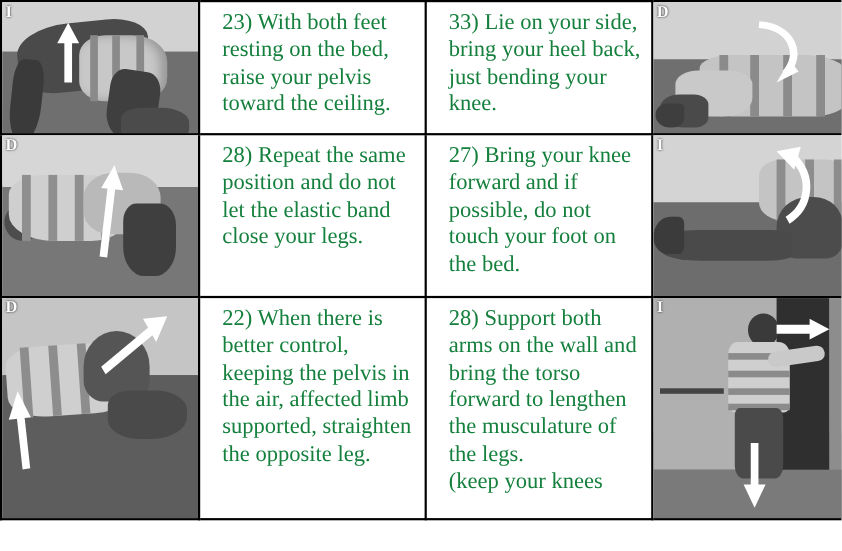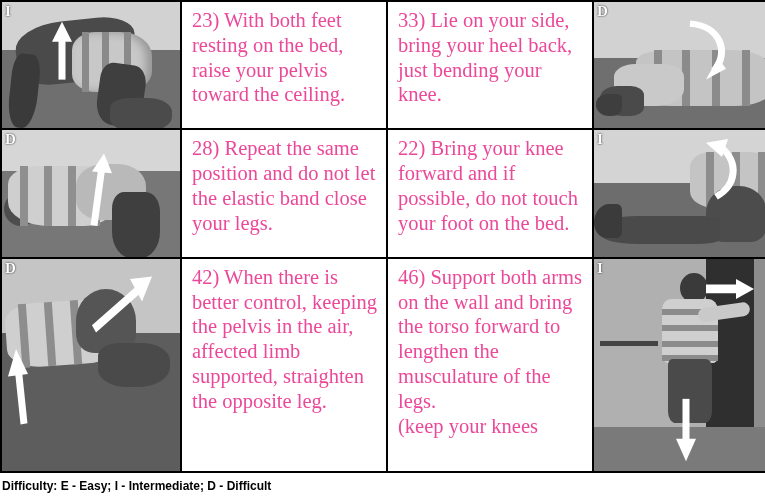--- a/index.html
+++ b/index.html
@@ -30,24 +30,24 @@
     border: 2px solid #000;
     padding: 0;
     vertical-align: top;
     overflow: hidden;
   }
   .col-img { width: 178px; }
   .col-txt { width: 204px; }
   .col-img2 { width: 176px; }
 
   .cell-text {
-    padding: 6px 8px 4px 10px;
+    padding: 6px 8px 4px 20px;
     font-size: 20.5px;
     line-height: 1.21;
-    color: #ec4899;
+    color: #15803d;
     font-family: "Liberation Serif", serif;
   }
 
   .photo {
     position: relative;
     width: 100%;
     height: 100%;
     min-height: 100px;
     overflow: hidden;
     background: #7d7d7d;
@@ -310,21 +310,21 @@
               <path d="M92 106 L100 40" stroke="#ffffff" stroke-width="7" fill="none"></path>
               <path d="M102 26 L90 46 L110 48 Z" fill="#ffffff"></path>
             </svg>
             <span class="lvl">D</span>
           </div>
         </td>
         <td class="col-txt">
           <div class="cell-text">28) Repeat the same position and do not let the elastic band close your legs.</div>
         </td>
         <td class="col-txt">
-          <div class="cell-text">22) Bring your knee forward and if possible, do not touch your foot on the bed.</div>
+          <div class="cell-text">27) Bring your knee forward and if possible, do not touch your foot on the bed.</div>
         </td>
         <td class="col-img2">
           <div class="photo p5">
             <div class="wall"></div>
             <div class="bed"></div>
             <div class="torso5">
               <span class="st" style="left:16px"></span>
               <span class="st" style="left:42px"></span>
               <span class="st" style="left:68px"></span>
             </div>
@@ -356,24 +356,24 @@
             <svg class="arrow-svg" viewBox="0 0 178 170" preserveAspectRatio="none">
               <path d="M92 56 L140 22" stroke="#ffffff" stroke-width="7" fill="none"></path>
               <path d="M150 14 L128 16 L140 34 Z" fill="#ffffff"></path>
               <path d="M22 132 L16 86" stroke="#ffffff" stroke-width="7" fill="none"></path>
               <path d="M14 72 L6 94 L26 92 Z" fill="#ffffff"></path>
             </svg>
             <span class="lvl">D</span>
           </div>
         </td>
         <td class="col-txt">
-          <div class="cell-text">42) When there is better control, keeping the pelvis in the air, affected limb supported, straighten the opposite leg.</div>
-        </td>
-        <td class="col-txt">
-          <div class="cell-text" style="white-space: pre-line;">46) Support both arms on the wall and bring the torso forward to lengthen the musculature of the legs.
+          <div class="cell-text">22) When there is better control, keeping the pelvis in the air, affected limb supported, straighten the opposite leg.</div>
+        </td>
+        <td class="col-txt">
+          <div class="cell-text" style="white-space: pre-line;">28) Support both arms on the wall and bring the torso forward to lengthen the musculature of the legs.
 (keep your knees</div>
         </td>
         <td class="col-img2">
           <div class="photo p6">
             <div class="wallbg"></div>
             <div class="doorframe"></div>
             <div class="doorframe2"></div>
             <div class="floor"></div>
             <div class="rail"></div>
             <div class="head6"></div>
@@ -391,14 +391,13 @@
               <path d="M92 112 L92 150" stroke="#ffffff" stroke-width="7" fill="none"></path>
               <path d="M92 162 L82 144 L102 144 Z" fill="#ffffff"></path>
             </svg>
             <span class="lvl">I</span>
           </div>
         </td>
       </tr>
     </tbody>
   </table>
 
-  <div class="footer-note">Difficulty: E - Easy; I - Intermediate; D - Difficult</div>
 </div>
 
 </body></html>

